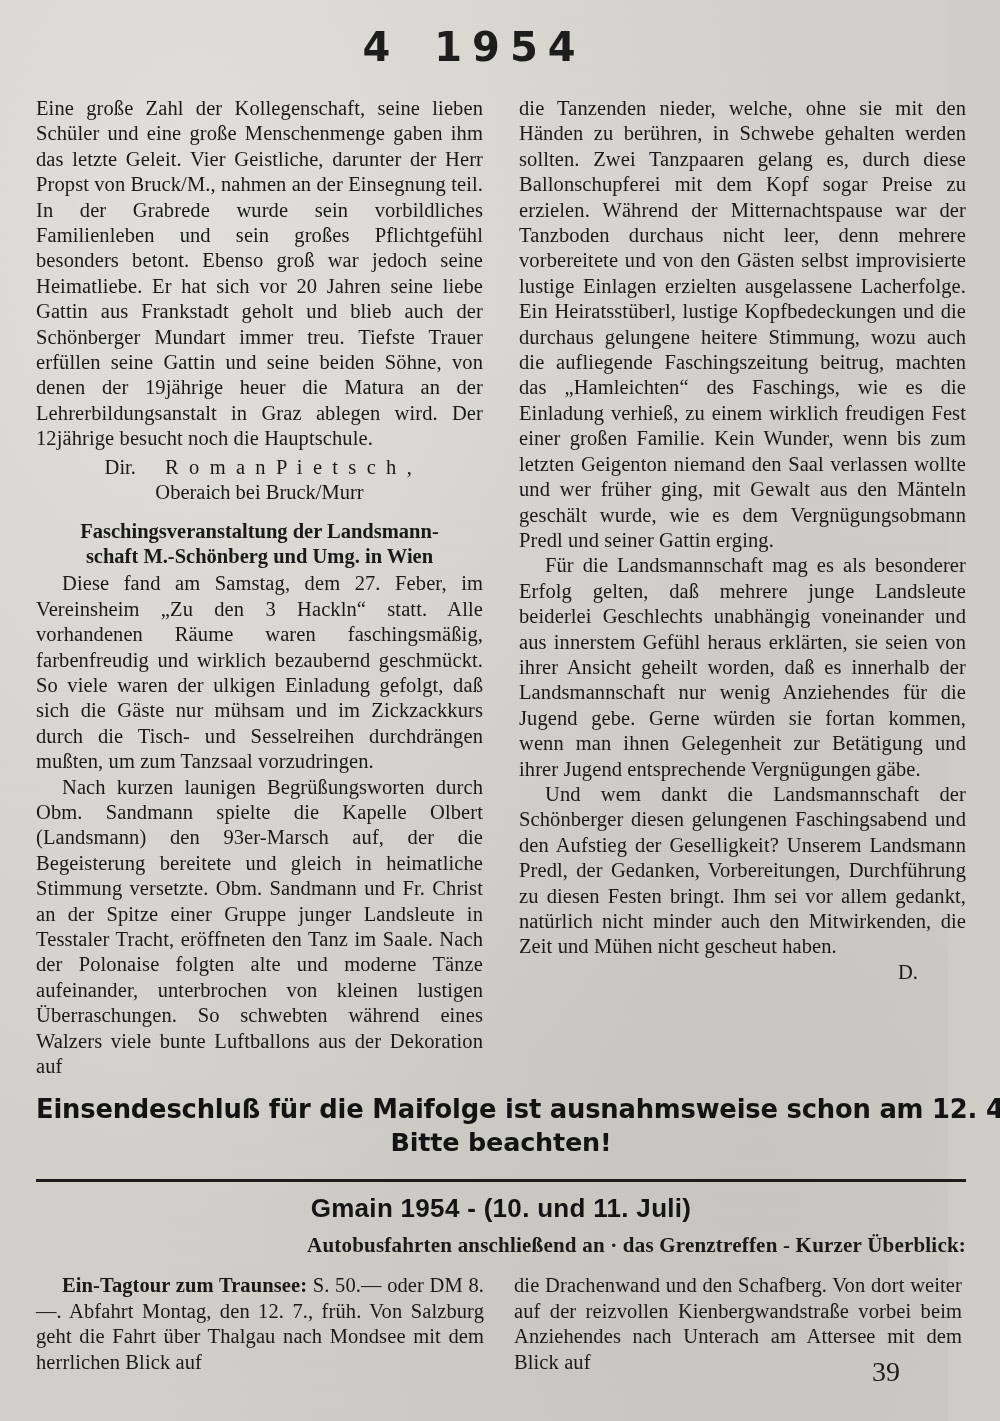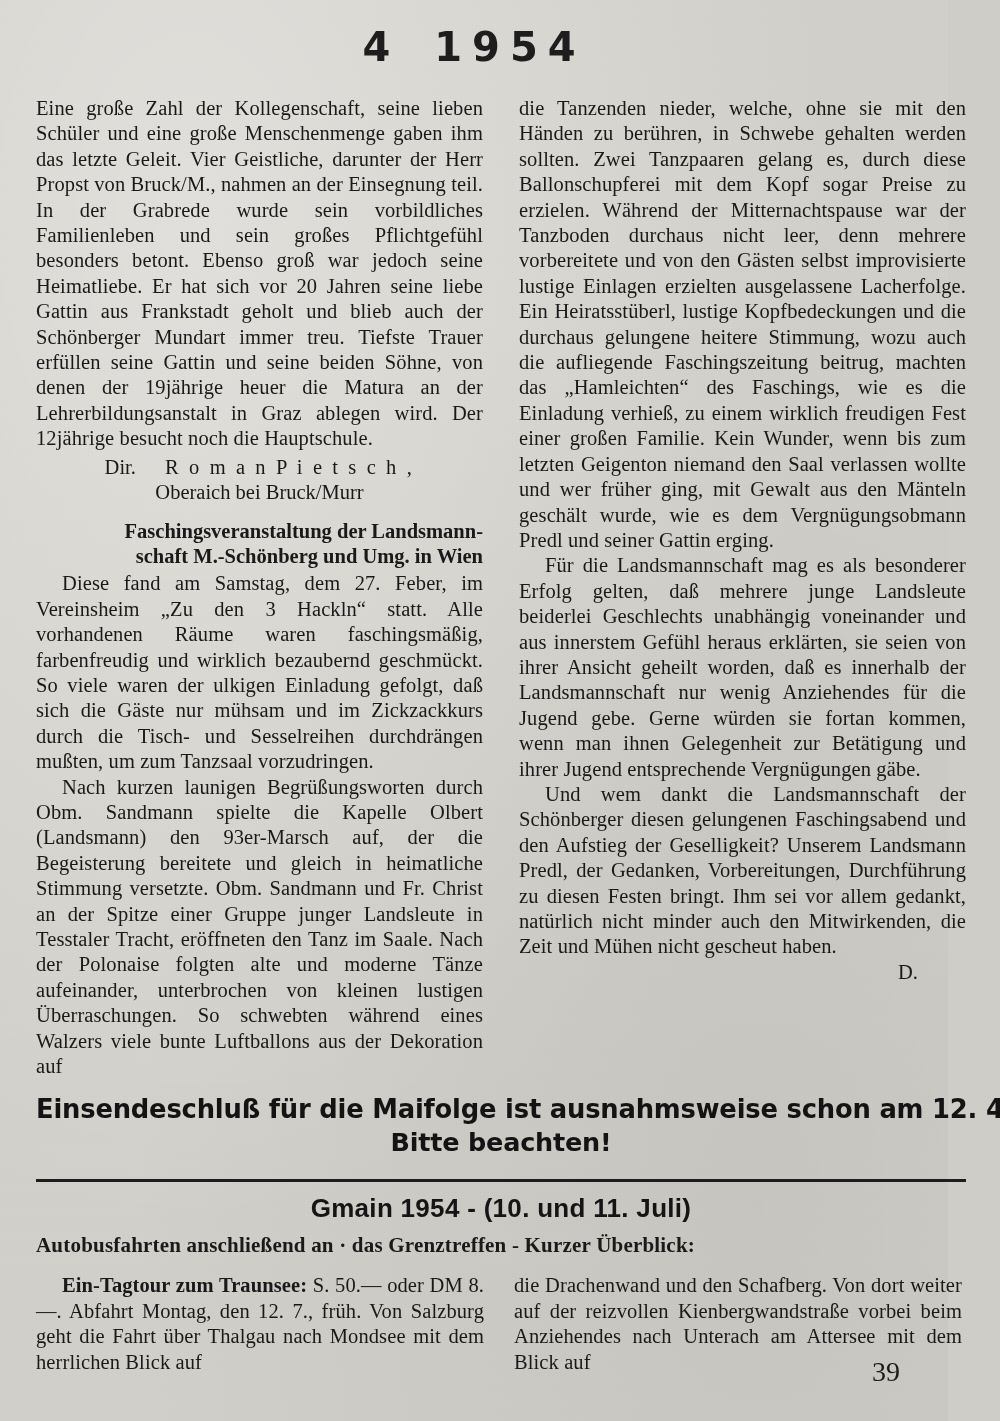--- a/index.html
+++ b/index.html
@@ -85,21 +85,21 @@
     letter-spacing: 2.6px;
     margin-left: 24px;
   }
   .subhead {
     margin-top: 13px;
     margin-bottom: 2px;
     font-family: "Liberation Serif", serif;
     font-weight: bold;
     font-size: 20.5px;
     line-height: 25.4px;
-    text-align: right;
+    text-align: center;
   }
   .dot-end {
     text-align: right;
     font-size: 20.5px;
     line-height: 25.4px;
     padding-right: 48px;
   }
   .banner {
     margin-top: 14px;
     text-align: center;
@@ -123,21 +123,21 @@
     margin-top: 11px;
     text-align: center;
     font-family: Liberation Sans, sans-serif;
     font-weight: bold;
     font-size: 26px;
     letter-spacing: 0.3px;
     color: #151515;
   }
   .section-sub {
     margin-top: 9px;
-    text-align: left;
+    text-align: right;
     font-family: "Liberation Serif", serif;
     font-weight: bold;
     font-size: 21px;
     letter-spacing: 0.2px;
   }
   .lower-cols {
     margin-top: 15px;
     display: flex;
     gap: 30px;
   }

